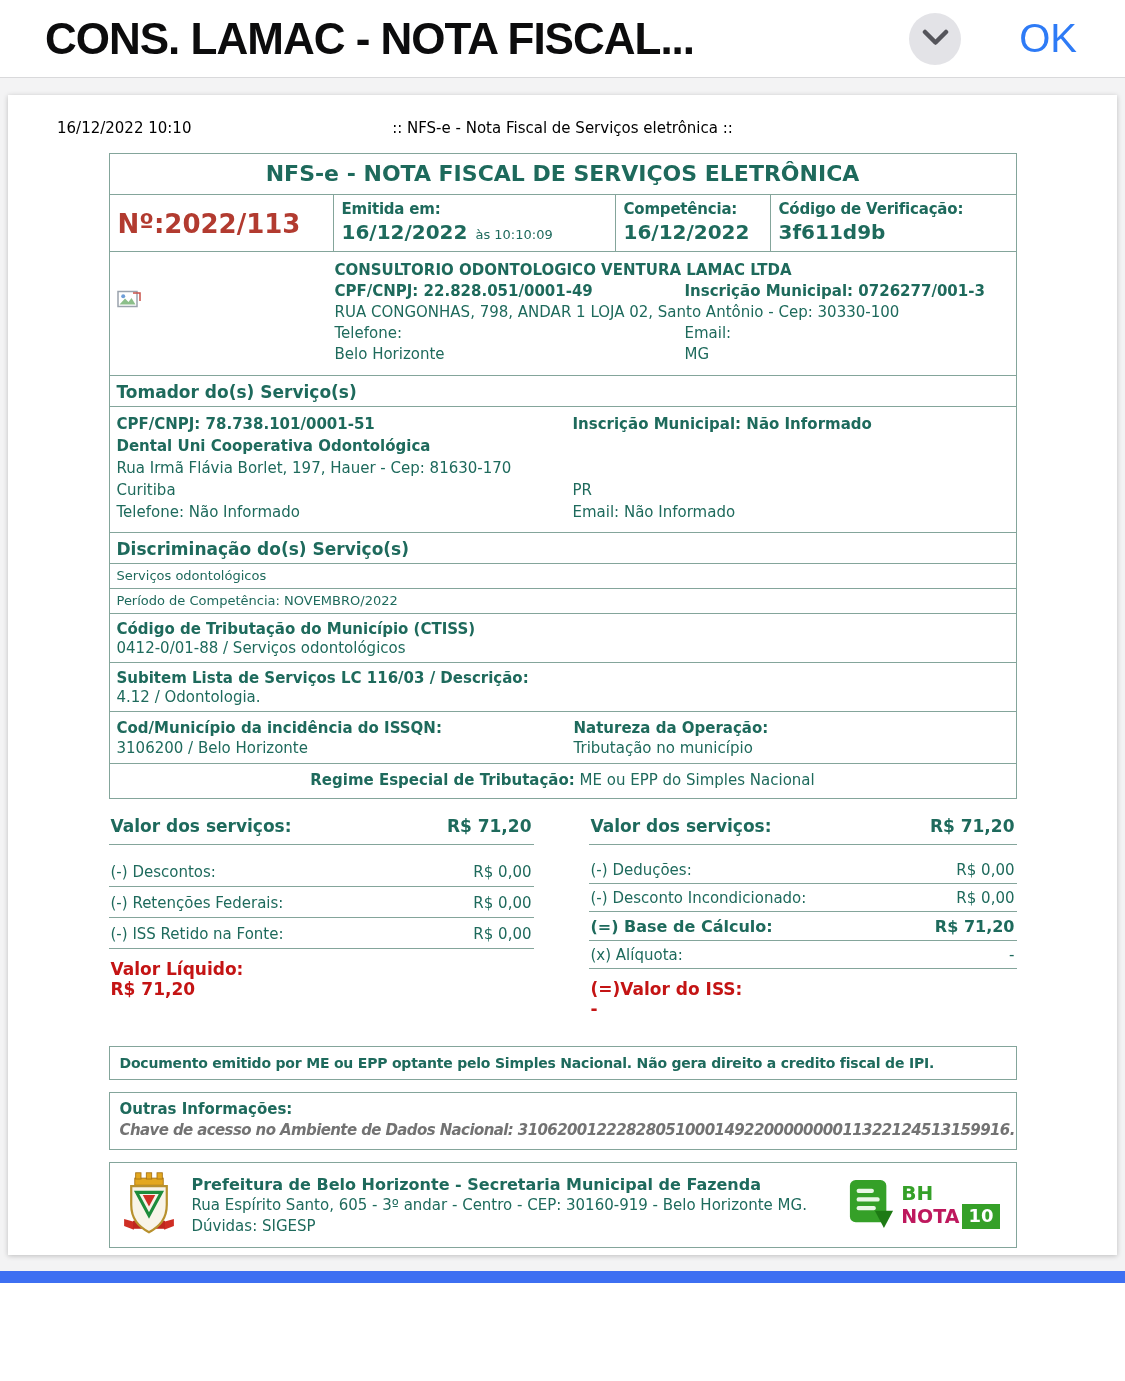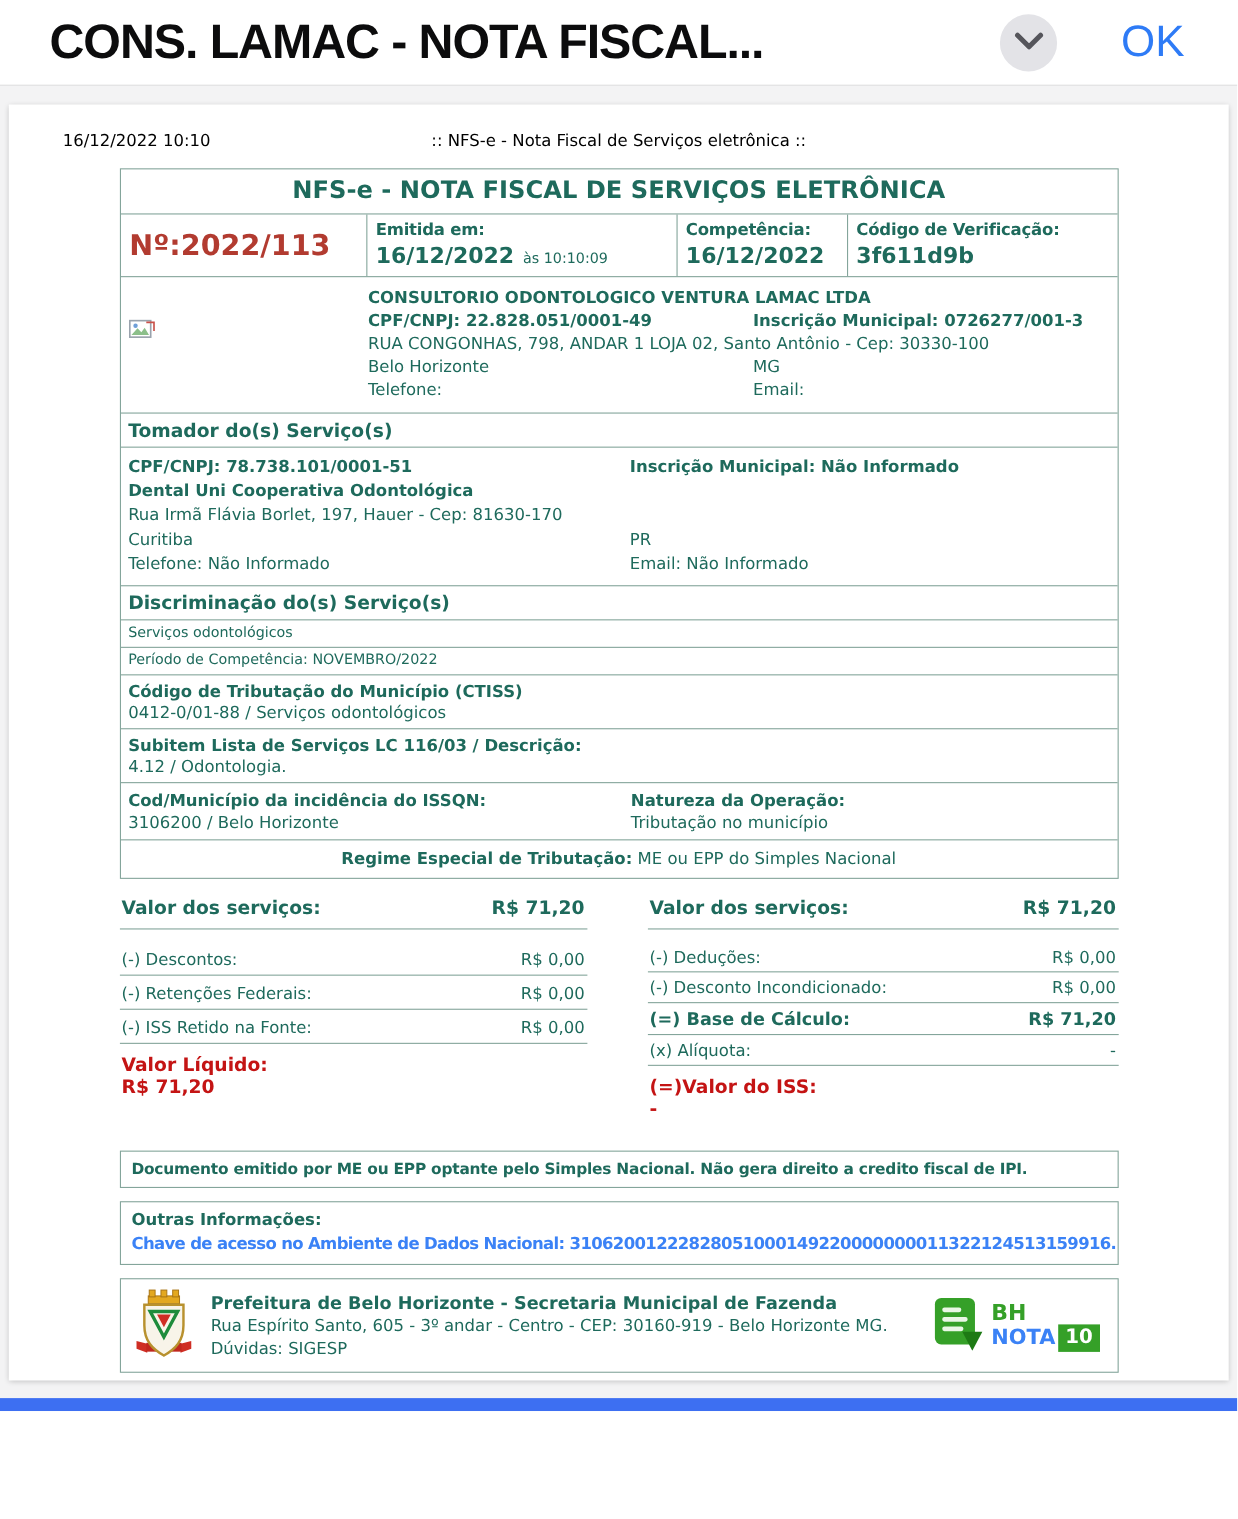--- a/index.html
+++ b/index.html
@@ -93,31 +93,31 @@
     border-bottom:1px solid var(--line); padding:7px 2px 5px; font-size:15px;
   }
   .trow.first{ font-size:17px; font-weight:bold; padding:5px 2px 8px; margin-bottom:11px; }
   .trow.tight{ padding:5px 2px 4px; }
   .trow.bold{ font-weight:bold; font-size:16px; }
   .trow.red{ color:#c41414; font-weight:bold; font-size:17px; border-bottom:none; padding-top:10px;flex-direction:column; }
   
   .note-box{ border:1px solid var(--line); margin-top:22px; padding:8px 10px; font-size:14px; font-weight:bold; letter-spacing:-0.2px; white-space:nowrap; }
   .outras-box{ border:1px solid var(--line); margin-top:12px; padding:7px 10px 10px; }
   .outras-h{ font-size:15px; font-weight:bold; }
-  .chave{ color:#3b82f6; font-size:15px; font-weight:bold; letter-spacing:-0.6px; margin-top:3px; white-space:nowrap; }
+  .chave{ color:#737373; font-size:15px; font-weight:bold; letter-spacing:-0.6px; margin-top:3px; white-space:nowrap;font-style:italic; }
   
   .footer-box{ border:1px solid var(--line); margin-top:12px; padding:8px 12px; display:flex; align-items:center; gap:16px; }
   .footer-text{ flex:1; line-height:21px; }
   .f1{ font-size:16px; font-weight:bold; }
   .f2,.f3{ font-size:15px; }
   .bhnota{ display:flex; align-items:center; gap:7px; padding-right:4px; }
   .bhnota-text{ display:flex; flex-direction:column; align-items:flex-start; line-height:22px; }
   .bh-word{ color:#35a028; font-weight:bold; font-size:20px; }
   .nota-row{ display:flex; align-items:center; gap:3px; }
-  .nota-word{ color:#3b82f6; font-weight:bold; font-size:19px; }
+  .nota-word{ color:#be185d; font-weight:bold; font-size:19px; }
   .dez-word{ background:#35a028; color:#fff; font-weight:bold; font-size:18px; padding:1px 6px 2px; }
   
   .bottom-bar{ flex:0 0 12px; background:#3d6ff2; width:100%; }
 </style>
 </head>
 <body>
 
 <div class="screen">
 
   <header class="topbar">
@@ -180,26 +180,26 @@
               </span>
             </div>
             <div class="prest-main">
               <div class="b">CONSULTORIO ODONTOLOGICO VENTURA LAMAC LTDA</div>
               <div class="tc-row">
                 <span class="c1 b">CPF/CNPJ: 22.828.051/0001-49</span>
                 <span class="c2 b">Inscrição Municipal: 0726277/001-3</span>
               </div>
               <div>RUA CONGONHAS, 798, ANDAR 1 LOJA 02, Santo Antônio - Cep: 30330-100</div>
               <div class="tc-row">
+                <span class="c1">Telefone:</span>
+                <span class="c2">Email:</span>
+              </div>
+              <div class="tc-row">
                 <span class="c1">Belo Horizonte</span>
                 <span class="c2">MG</span>
-              </div>
-              <div class="tc-row">
-                <span class="c1">Telefone:</span>
-                <span class="c2">Email:</span>
               </div>
             </div>
           </div>
 
           <div class="sec tom">
             <div class="sec-heading">Tomador do(s) Serviço(s)</div>
             <div class="sec-body">
               <div class="tc-row">
                 <span class="c1 b">CPF/CNPJ: 78.738.101/0001-51</span>
                 <span class="c2 b">Inscrição Municipal: Não Informado</span>

